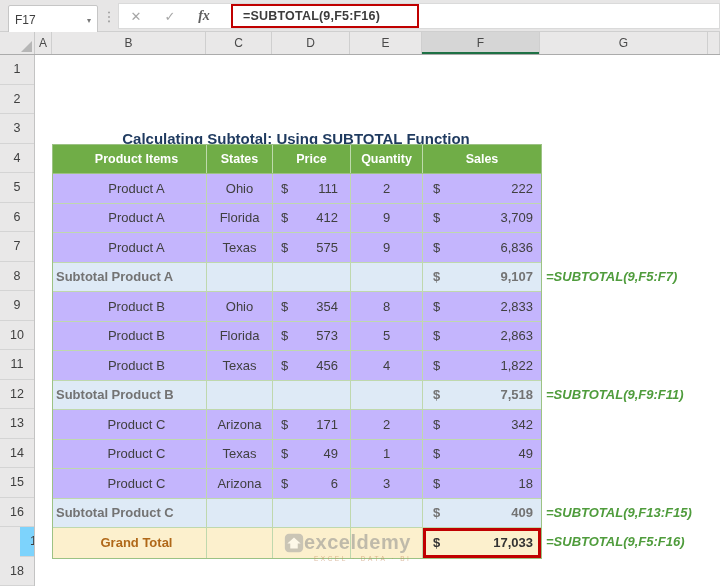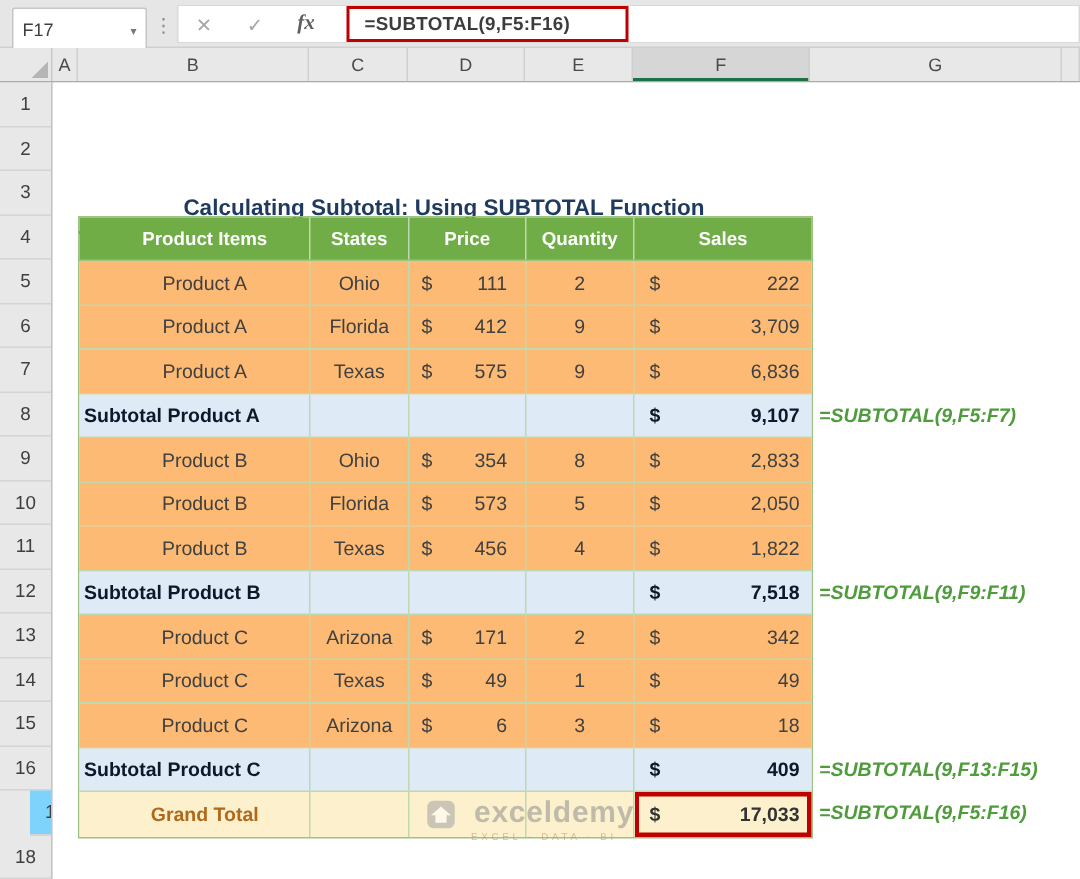--- a/index.html
+++ b/index.html
@@ -44,48 +44,48 @@
 
   
   .cells { position:absolute; top:55px; left:36px; width:684px; height:531px; background:#fff; overflow:hidden; }
 
   .sheet-title { position:absolute; left:16px; top:28px; width:488px; height:33px; display:flex;
                  align-items:center; justify-content:center; font-size:15px; font-weight:bold;
                  color:var(--title-navy,#1F3A5F); border-bottom:2px solid var(--underline-blue,#2E74B5);margin-top:40px; }
 
   
   .datatable { position:absolute; left:16px; top:88.5px; width:490px; border:1px solid #9CC284; }
-  .t-row { display:flex; height:29.5px; border-bottom:1px solid #BFD8AD; background:#fdba74; }
+  .t-row { display:flex; height:29.5px; border-bottom:1px solid #BFD8AD; background:#c4b5fd; }
   .t-row:last-child { border-bottom:none; }
   .t-row > div { height:100%; border-right:1px solid #BFD8AD; display:flex; align-items:center;
                  justify-content:center; font-size:13px; color:#404040; }
   .t-row > div:last-child { border-right:none; }
   .c-b { width:154px;padding-left:14px; } .c-c { width:66px; } .c-d { width:78px; } .c-e { width:72px; } .c-f { width:118px; flex:1; }
   .money { justify-content:space-between !important; }
   .c-d.money { padding:0 12px 0 8px; }
   .c-f.money { padding:0 8px 0 10px; }
   .t-row.head { background:var(--header-green,#70AD47); border-bottom:1px solid #9CC284; }
   .t-row.head > div { color:#fff; font-weight:bold; font-size:12.5px; border-right:1px solid rgba(255,255,255,.55); }
   .t-row.head > div:last-child { border-right:none; }
   .t-row.subtotal { background:var(--subtotal-blue,#DEEAF6); }
-  .t-row.subtotal > div { font-weight:bold; color:#0f172a;text-align:right; }
+  .t-row.subtotal > div { font-weight:bold; color:#737373;text-align:right; }
   .t-row.subtotal .c-b { justify-content:flex-start; padding-left:3px; }
   .t-row.grand { background:var(--grand-cream,#FCF0CD); }
   .t-row.grand .c-b { font-weight:bold; color:var(--grand-text,#B06819); }
   .t-row.grand .c-f { font-weight:bold; color:#333; box-shadow:inset 0 0 0 3px var(--highlight-red,#C00000); }
 
   
   .annotation { position:absolute; left:510px; height:29.5px; display:flex; align-items:center;
                 font-size:13px; font-weight:bold; font-style:italic; color:var(--annotation-green,#4F9C3C);
                 white-space:nowrap; }
   .ann-0 { top:206.5px; } .ann-1 { top:324.5px; } .ann-2 { top:442.5px;text-align:right; } .ann-3 { top:472px; }
 
   
   .watermark { position:absolute; left:248px; top:476px; width:160px; opacity:.55; }
-  .wm-top { display:flex; align-items:center; gap:12px; }
+  .wm-top { display:flex; align-items:center; gap:0; }
   .wm-brand { font-size:20px; font-weight:bold; color:#8F8F8F; letter-spacing:.5px; }
   .wm-tag { font-size:6.5px; letter-spacing:2.5px; color:#C0895A; margin:1px 0 0 30px; }
 </style>
 </head>
 <body>
 
 <div class="app">
 
   <div class="formula-bar">
     <div class="name-box">
@@ -213,21 +213,21 @@
         <div class="t-row data">
           <div class="c-b">Product B</div>
           <div class="c-c">Florida</div>
           <div class="c-d money">
             <span>$</span>
             <span>573</span>
           </div>
           <div class="c-e">5</div>
           <div class="c-f money">
             <span>$</span>
-            <span>2,050</span>
+            <span>2,863</span>
           </div>
         </div>
         <div class="t-row data">
           <div class="c-b">Product B</div>
           <div class="c-c">Texas</div>
           <div class="c-d money">
             <span>$</span>
             <span>456</span>
           </div>
           <div class="c-e">4</div>

